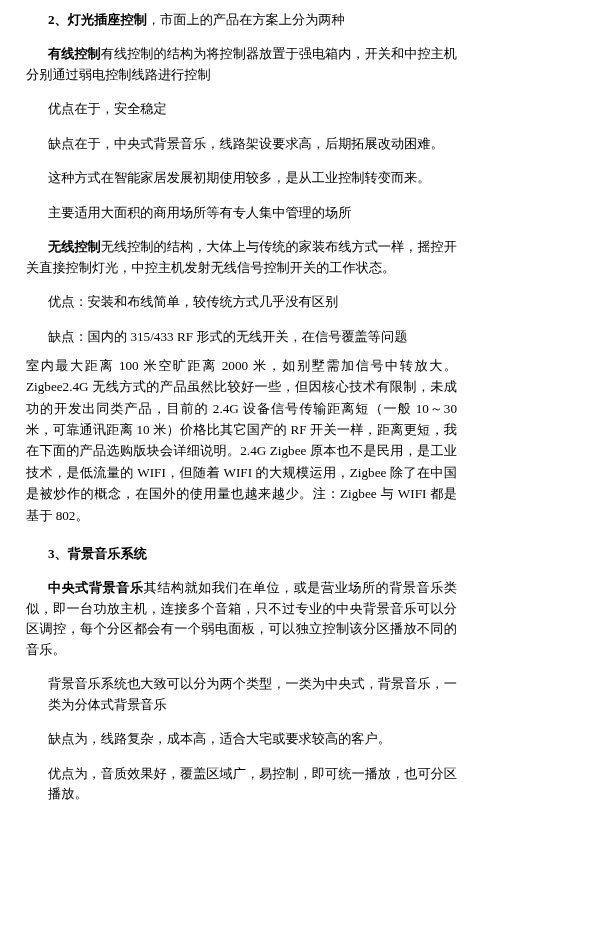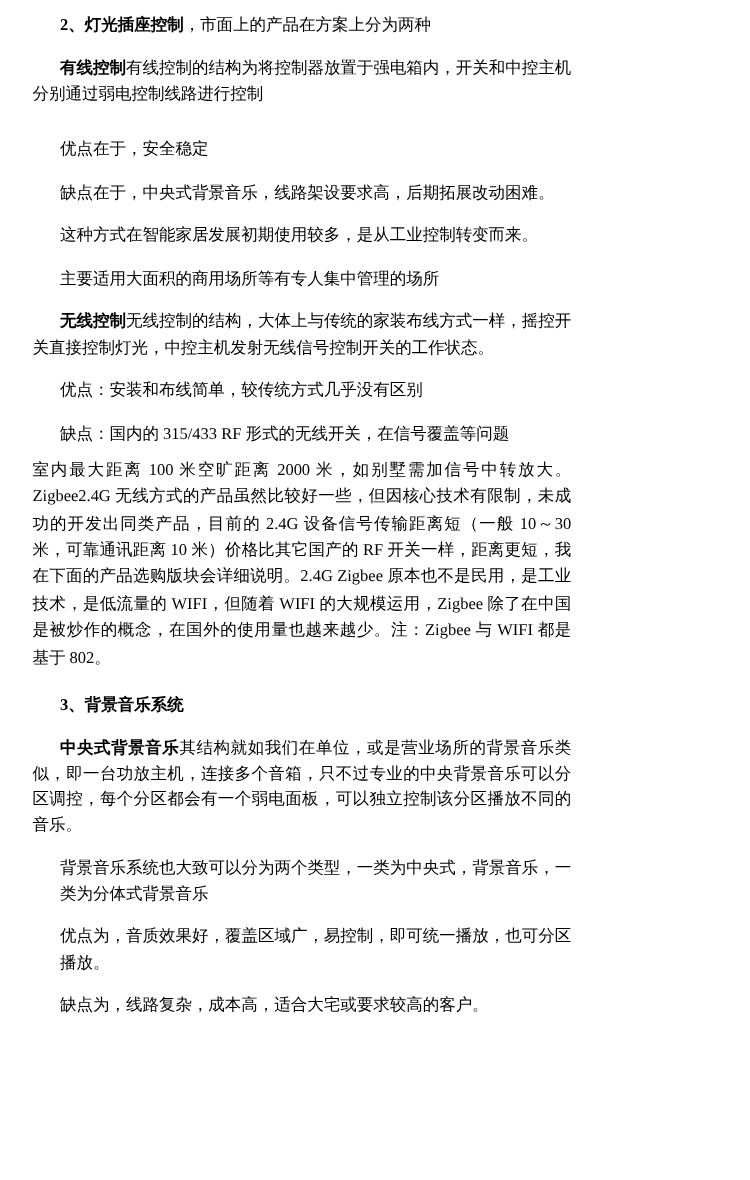--- a/index.html
+++ b/index.html
@@ -38,21 +38,21 @@
   .indent-head { padding-left: 22px; }
   .flush { padding-left: 0; }
   .b { font-weight: bold; }
   .dense {
     line-height: 1.62;
     font-size: 13.2px;
   }
   .sp-lg { margin-bottom: 14px; }
   .sp-xl { margin-bottom: 18px; }
   .sp-sm { margin-bottom: 8px; }
-  .gap-top { margin-top: 24px; }
+  .gap-top { margin-top: 14px; }
 </style>
 </head>
 <body>
 
 <div class="page">
   <div class="doc">
 
     <p class="blk indent-head sp-lg">
       <span class="b">2、灯光插座控制</span><span>，市面上的产品在方案上分为两种</span>
     </p>
@@ -97,22 +97,22 @@
 
     <p class="blk flush sp-lg">
       <span style="padding-left:22px"></span><span class="b">中央式背景音乐</span><span>其结构就如我们在单位，或是营业场所的背景音乐类似，即一台功放主机，连接多个音箱，只不过专业的中央背景音乐可以分区调控，每个分区都会有一个弱电面板，可以独立控制该分区播放不同的音乐。</span>
     </p>
 
     <p class="blk indent-1 sp-lg">
       <span>背景音乐系统也大致可以分为两个类型，一类为中央式，背景音乐，一类为分体式背景音乐</span>
     </p>
 
     <p class="blk indent-1 sp-lg">
-      <span>优点为，音质效果好，覆盖区域广，易控制，即可统一播放，也可分区播放。</span>
+      <span>缺点为，线路复杂，成本高，适合大宅或要求较高的客户。</span>
     </p>
 
     <p class="blk indent-1 sp-lg">
-      <span>缺点为，线路复杂，成本高，适合大宅或要求较高的客户。</span>
+      <span>优点为，音质效果好，覆盖区域广，易控制，即可统一播放，也可分区播放。</span>
     </p>
 
 
   </div>
 </div>
 
 </body></html>

